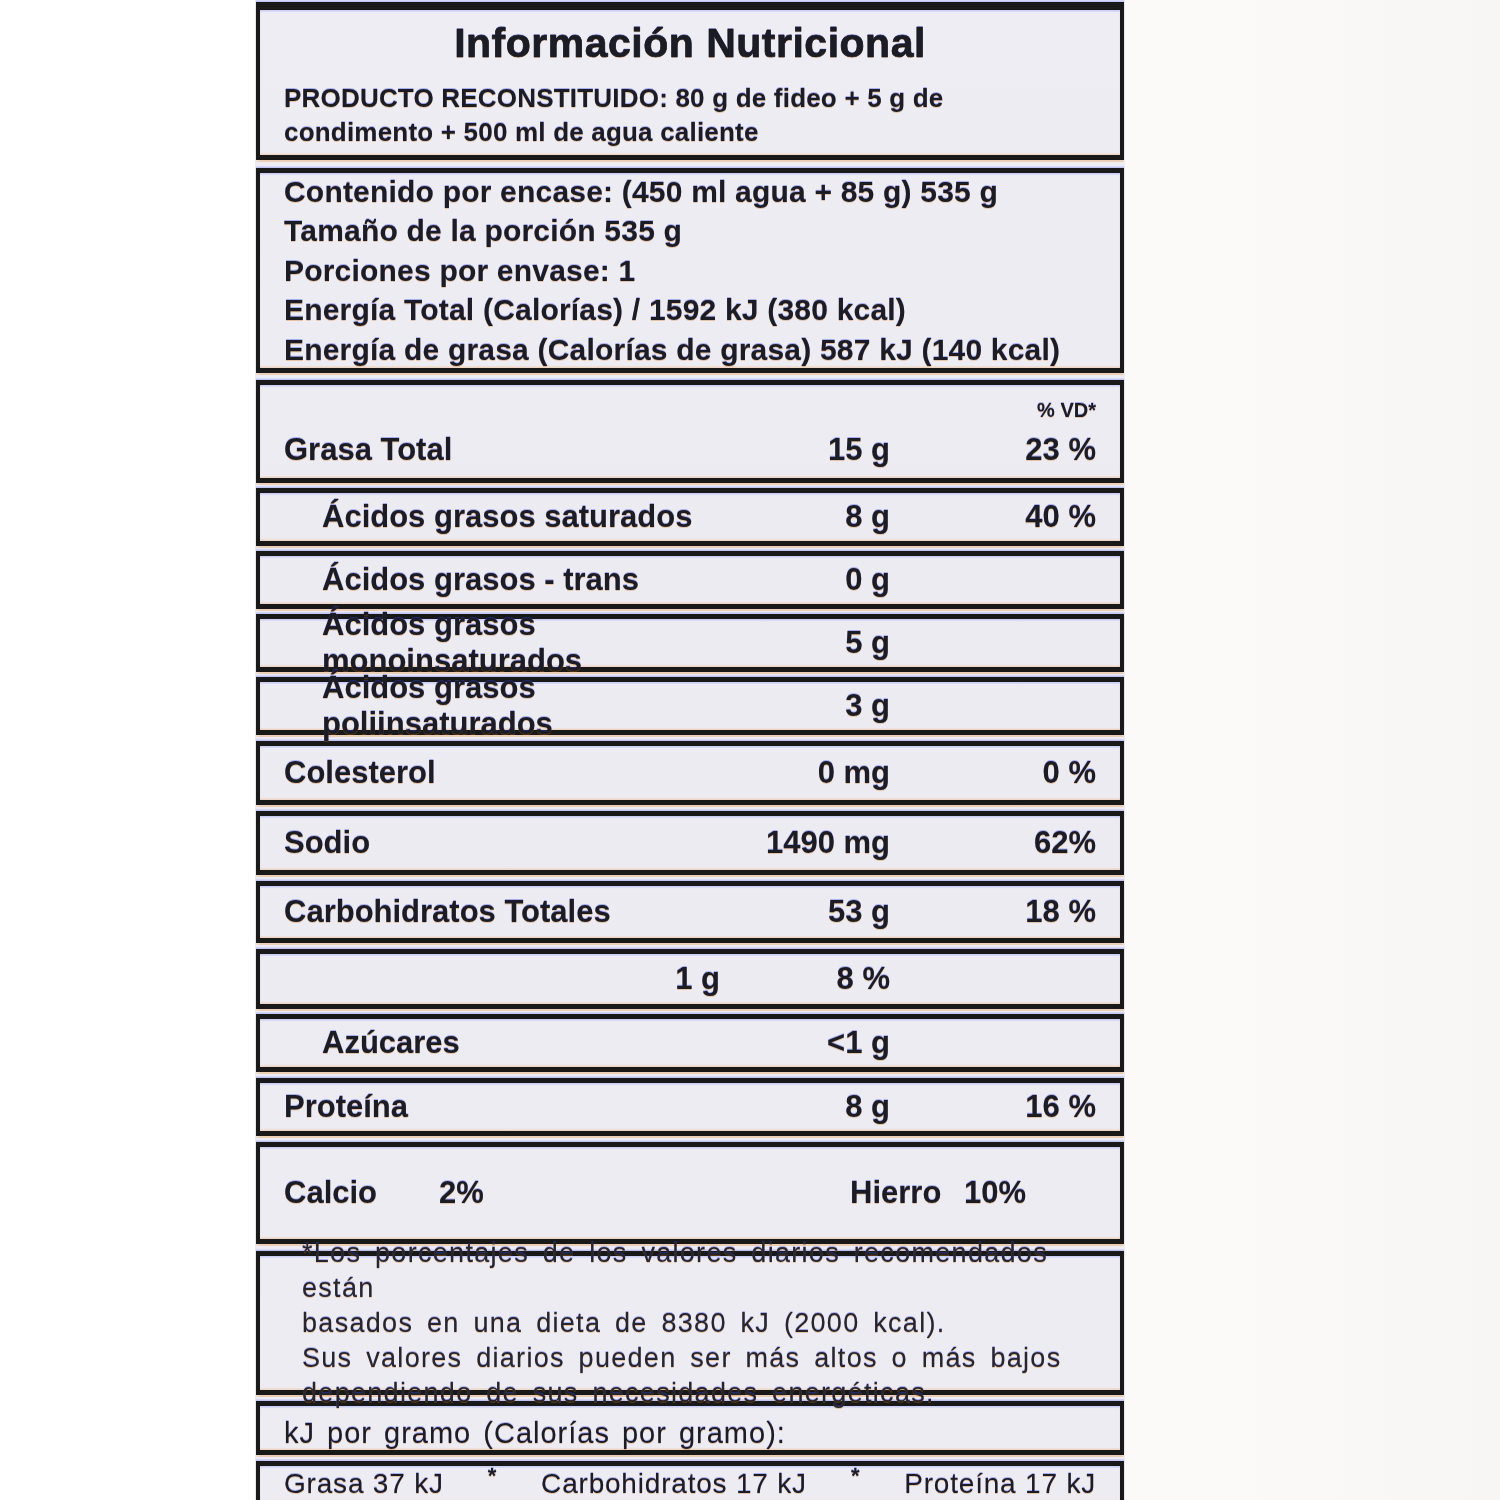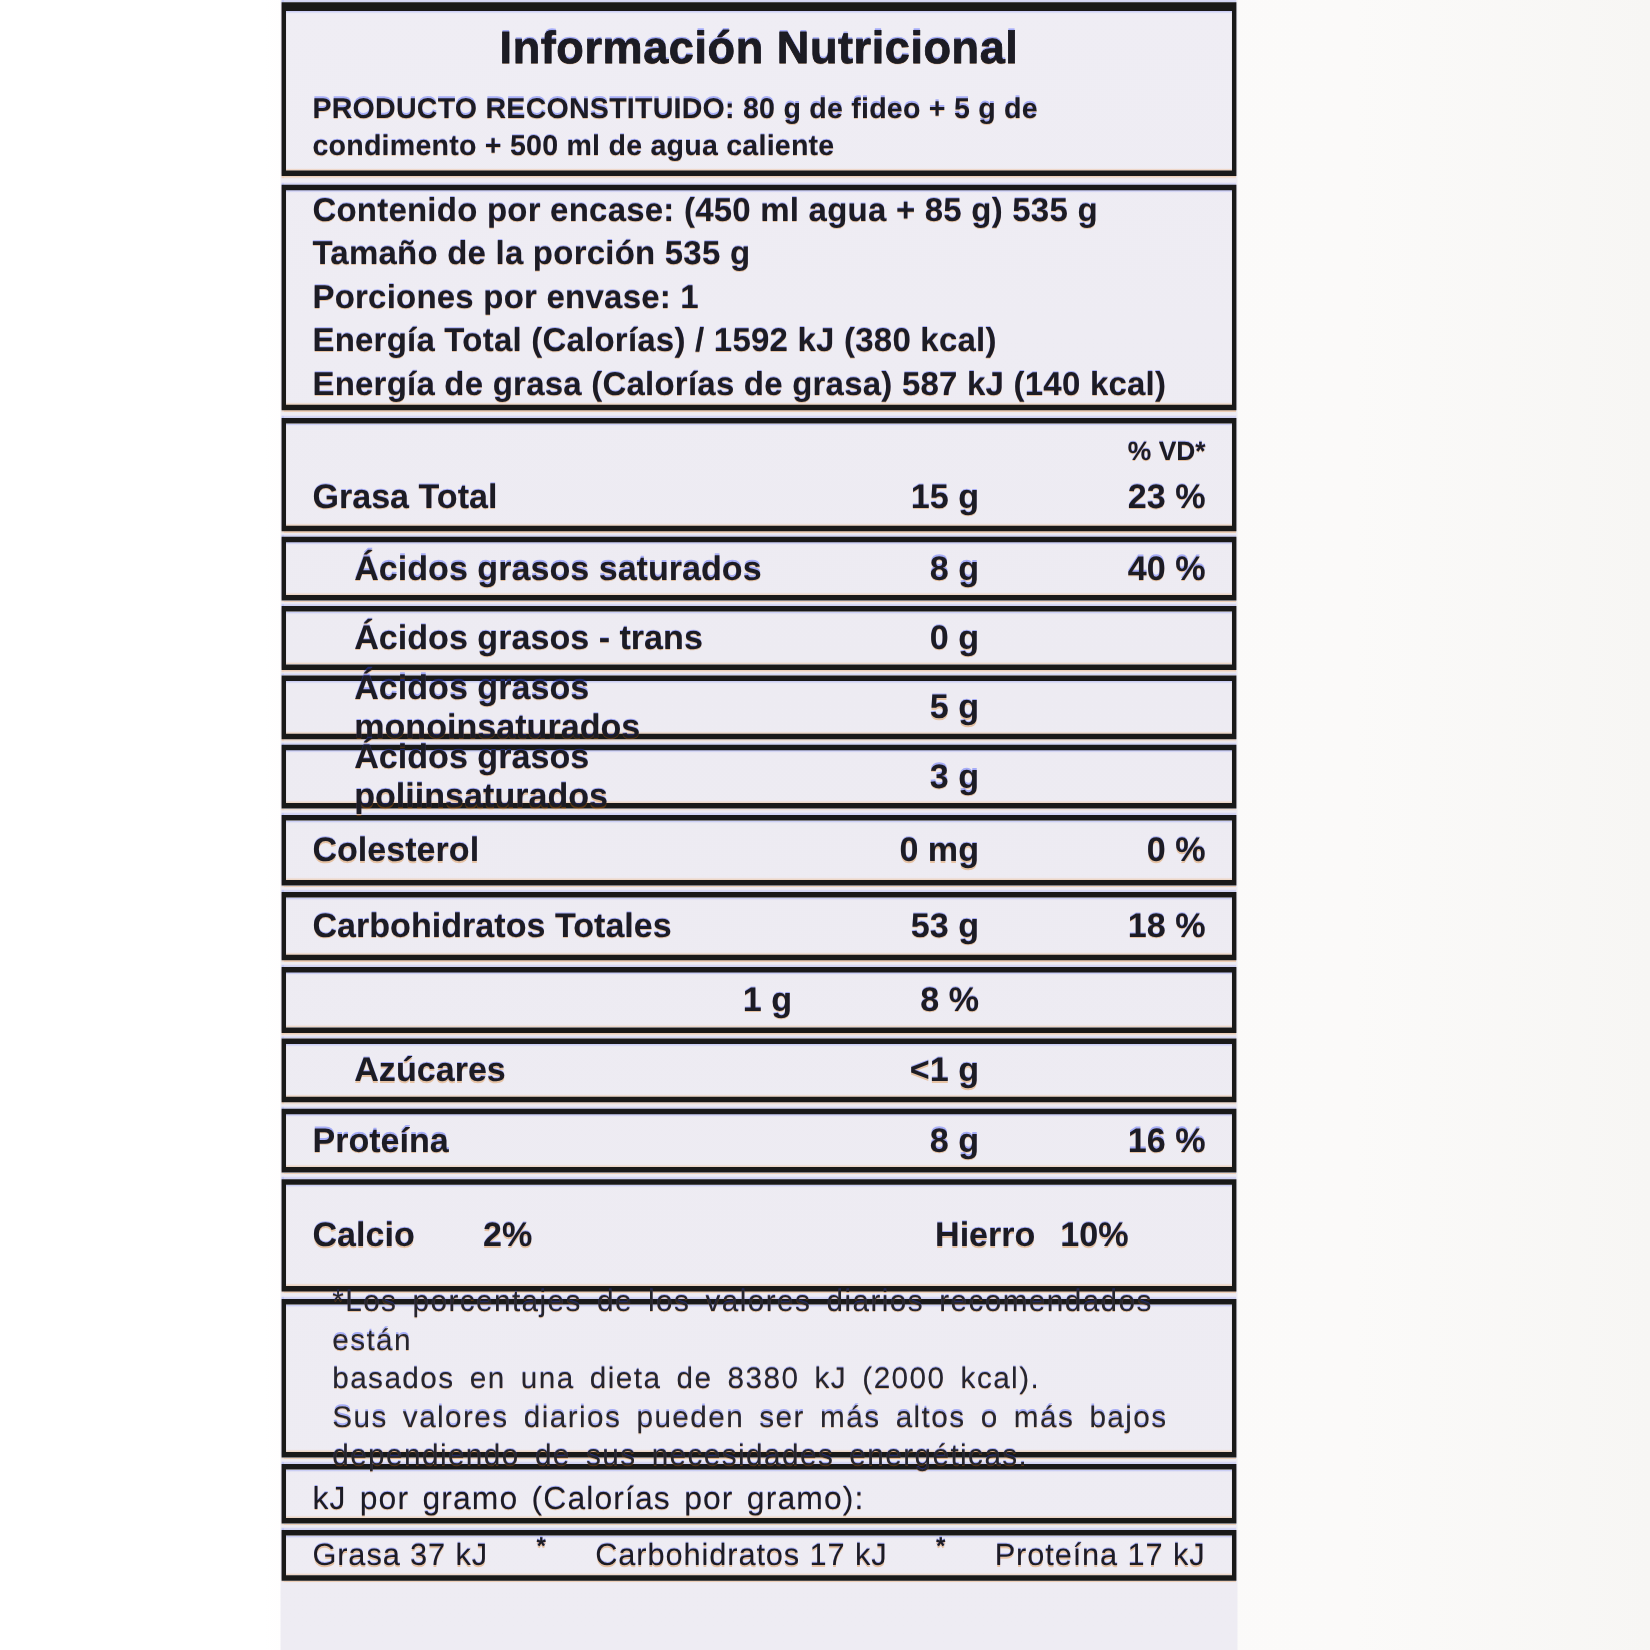--- a/index.html
+++ b/index.html
@@ -39,21 +39,21 @@
   #box-kjvals    { margin-top:6px; height:46px; display:flex; align-items:center; }
 
   .title {
     text-align:center; font-size:41px; font-weight:700; letter-spacing:0.5px;
     margin:6px 0 14px 0; -webkit-text-stroke:0.7px #15151d;
   }
   .product-note { font-size:26px; font-weight:700; line-height:34px; letter-spacing:0.2px; padding-right:6px; }
 
   .serving-line { font-size:30px; font-weight:700; line-height:39.5px; letter-spacing:0.2px; }
 
-  .vd-header { text-align:right; font-size:24px; font-weight:700; }
+  .vd-header { text-align:right; font-size:20px; font-weight:700; }
 
   .row {
     display:grid; grid-template-columns:1fr 170px 206px; align-items:center; width:100%;
     font-size:31px;
   }
   .row .amt { text-align:right; font-weight:700; }
   .row .vd  { text-align:right; font-weight:700; }
   .row .nname { font-weight:700; }
   .indent .nname { padding-left:38px; font-weight:600; }
 
@@ -129,20 +129,27 @@
   </div>
 
   <div class="box row-box" id="box-colesterol">
     <div class="row">
       <span class="nname">Colesterol</span>
       <span class="amt">0 mg</span>
       <span class="vd">0 %</span>
     </div>
   </div>
 
+  <div class="box row-box" id="box-sodio">
+    <div class="row">
+      <span class="nname">Sodio</span>
+      <span class="amt">1490 mg</span>
+      <span class="vd">62%</span>
+    </div>
+  </div>
 
   <div class="box row-box" id="box-carbo">
     <div class="row">
       <span class="nname">Carbohidratos Totales</span>
       <span class="amt">53 g</span>
       <span class="vd">18 %</span>
     </div>
   </div>
 
   <div class="box row-box indent" id="box-fibra">

